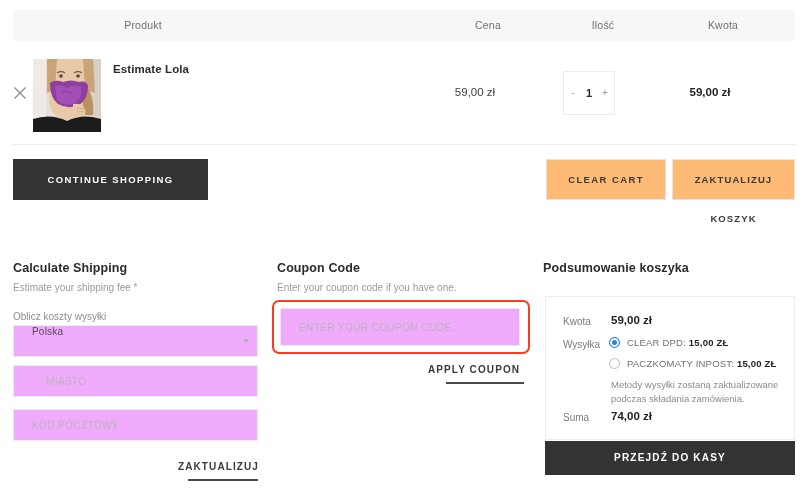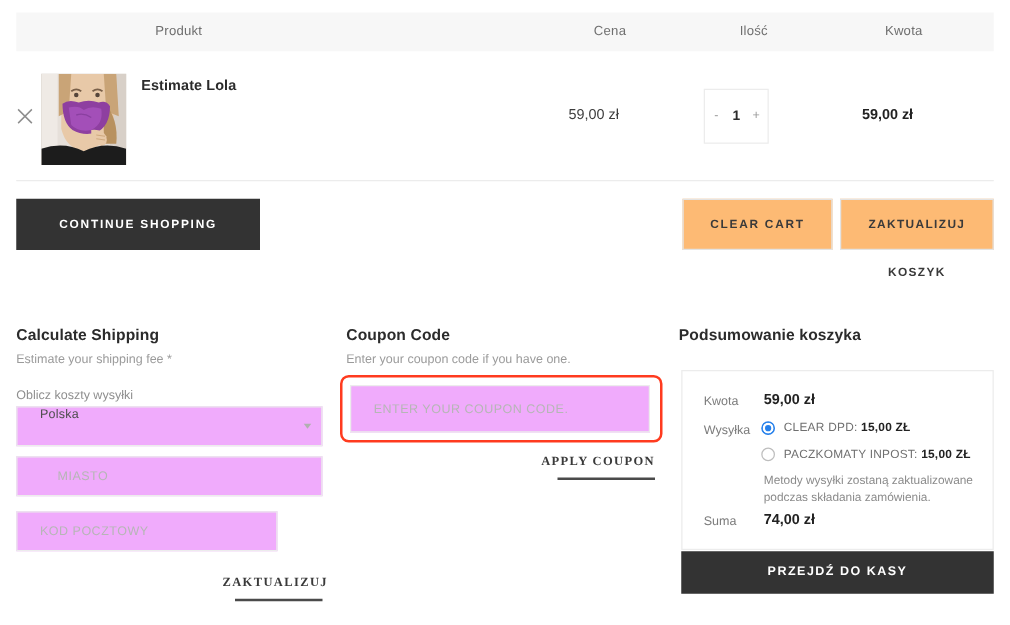--- a/index.html
+++ b/index.html
@@ -239,32 +239,30 @@
   }
   .sel-arrow {
     position: absolute;
     right: 8px; top: 13px;
     width: 0; height: 0;
     border-left: 3.5px solid transparent;
     border-right: 3.5px solid transparent;
     border-top: 4px solid #b0b0b0;
   }
   .tf-city   { left: 13px; top: 365px; width: 245px; height: 32px; padding-left: 32px; }
-  .tf-postal { left: 13px; top: 409px; width: 209px; height: 32px; }
+  .tf-postal { left: 13px; top: 409px; width: 245px; height: 32px; }
 
   .link-btn {
     position: absolute;
     font-size: 10px;
     font-weight: bold;
     letter-spacing: 1.1px;
     color: #3a3a3a;
     cursor: pointer;
-    text-align: right;
     padding-bottom: 5px;
-    font-family: Liberation Serif, serif;
   }
   .link-underline {
     position: absolute;
     height: 2px;
     background: #4a4a4a;
   }
   .lk-update   { left: 178px; top: 461px; width: 80px; }
   .lk-update-u { left: 188px; top: 479px; width: 70px; }
   .lk-apply    { left: 428px; top: 364px; width: 96px; }
   .lk-apply-u  { left: 446px; top: 382px; width: 78px; }

